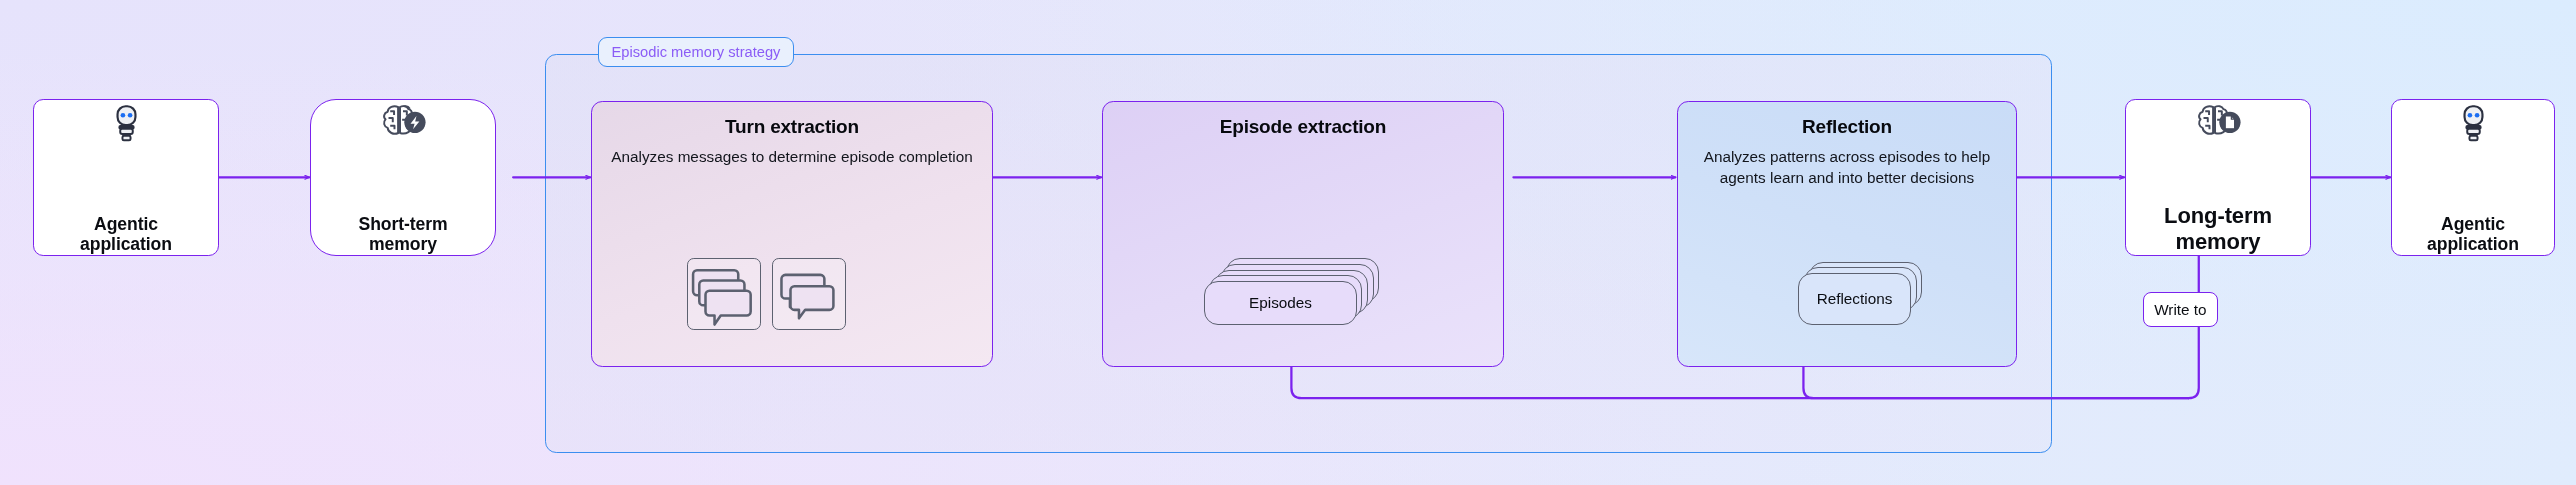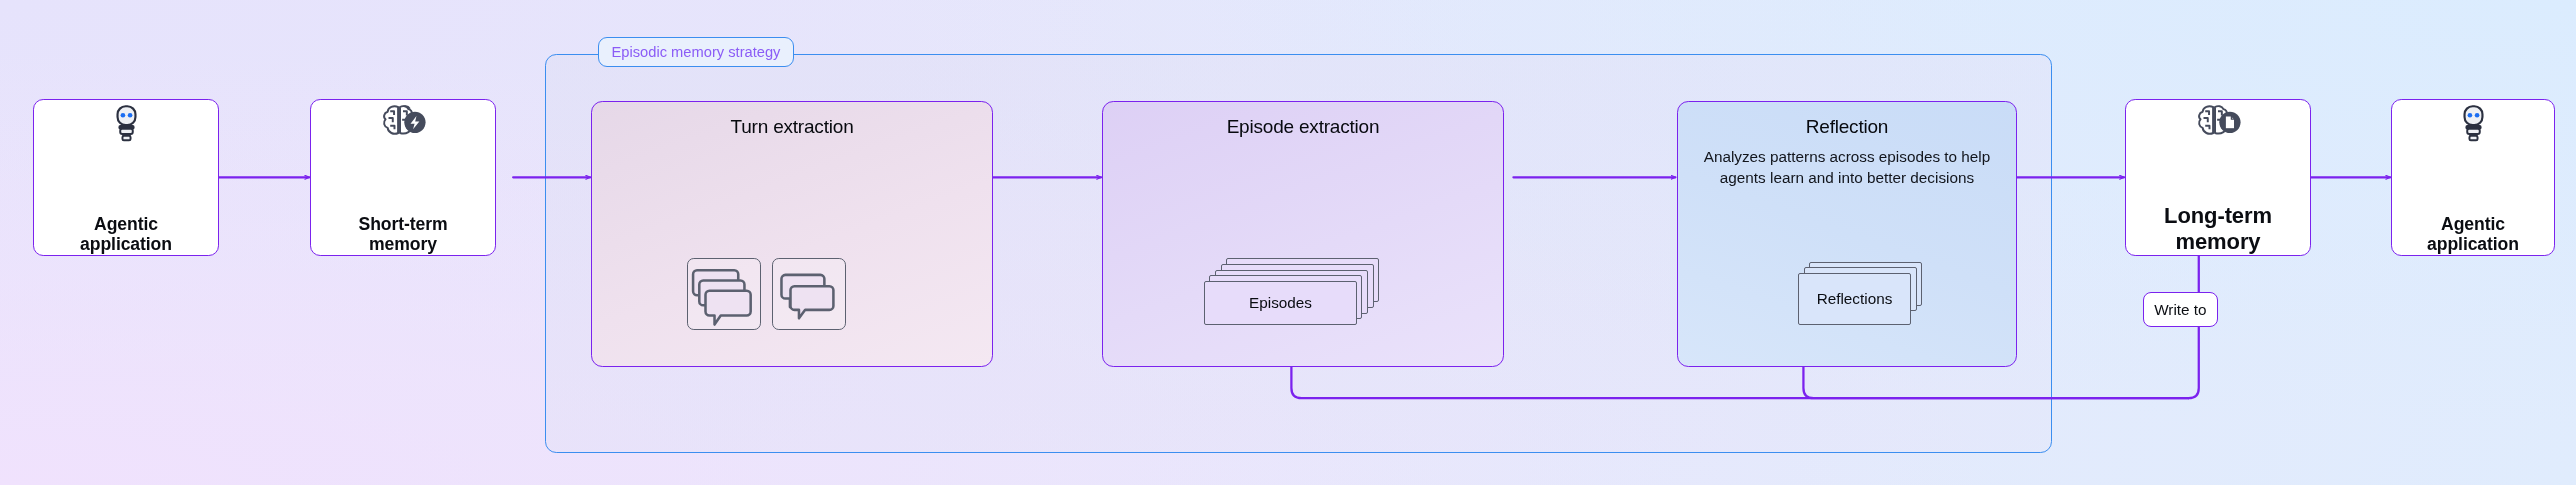--- a/index.html
+++ b/index.html
@@ -27,21 +27,21 @@
   }
 
   
   .stage-card{
     position:absolute;box-sizing:border-box;
     border:1.7px solid #7b22ee;border-radius:11.3px;
     display:flex;flex-direction:column;align-items:center;
     padding-top:13.6px;
   }
   .stage-card .title{
-    font-size:19px;font-weight:normal;color:#07090e;text-align:center;
+    font-size:19px;font-weight:bold;color:#07090e;text-align:center;
     letter-spacing:-0.2px;
   }
   .stage-card .desc{
     margin-top:8px;font-size:15.3px;color:#12151c;text-align:center;
     line-height:1.38;max-width:92%;
   }
 
   #card-turn   {background:linear-gradient(160deg,#e6d8e8 0%,#efe1ee 55%,#f4e8f2 100%);}
   #card-episode{background:linear-gradient(160deg,#ddd0f5 0%,#e4daf8 55%,#eae2fb 100%);}
   #card-reflect{background:linear-gradient(200deg,#c9dcf7 0%,#cfe0f8 50%,#d7e6fa 100%);}
@@ -68,21 +68,21 @@
     font-size:15.3px;color:#0b0d12;padding:0 10.2px;white-space:nowrap;
   }
 
   
   .icon-tile{
     position:absolute;box-sizing:border-box;
     border:1.7px solid #5c6170;border-radius:6.8px;background:rgba(255,255,255,.18);
   }
   .stack-card{
     position:absolute;box-sizing:border-box;
-    border:1.7px solid #5c6170;border-radius:2px;
+    border:1.7px solid #5c6170;border-radius:14px;
   }
   .stack-front{
     display:flex;align-items:center;justify-content:center;
     font-size:15.3px;color:#0a0c11;
   }
   #ep-front{background:#e7dcfa;}
   .ep-back{background:#e7dcfa;}
   #rf-front{background:#d9e5fa;}
   .rf-back{background:#d9e5fa;}
 
@@ -141,21 +141,21 @@
         <rect x="17" y="32" width="14" height="6" rx="2.2" fill="#eef0f4" stroke="#2b3040" stroke-width="2.2"></rect>
         <rect x="21" y="37" width="6" height="5" rx="1.5" fill="#2b3040"></rect>
         <rect x="19.5" y="40" width="9" height="5" rx="1.6" fill="#eef0f4" stroke="#2b3040" stroke-width="2.2"></rect>
       </svg>
     </span>
     <div class="nlabel" style="font-size:17.6px;">
       <span>Agentic</span><br><span>application</span>
     </div>
   </div>
 
-  <div class="node" style="left:310px;top:99px;width:186px;height:157px;">
+  <div class="node" style="left:310px;top:99px;width:186px;height:157px;border-radius:26px;">
     <span style="margin-bottom:9px;">
       <svg width="46" height="43" viewBox="0 0 54 48">
         <g fill="none" stroke="#454b5c" stroke-width="2.3" stroke-linejoin="round">
           <path d="M21.5 7 C16 4.5 9.5 7 9 12.5 C4.5 14 3.5 19 6.5 21.5 C3.5 24.5 4.5 30 9 31.5
                    C9.5 37 16 40 21.5 37.5 Z" fill="#ffffff"></path>
           <path d="M21.5 7 L21.5 37.5"></path>
           <path d="M12 12 L16.5 12 L16.5 16.5"></path>
           <path d="M10 20 L15 20 L15 25"></path>
           <path d="M12 29 L17 29 L17 33"></path>
           <path d="M26.5 7 C30 5.5 33.5 6.5 35 9"></path>
@@ -170,20 +170,21 @@
         <path d="M42.8 17.5 L35.8 26.6 L40.6 26.6 L38.8 33.2 L46.2 24 L41.3 24 Z" fill="#ffffff"></path>
       </svg>
     </span>
     <div class="nlabel" style="font-size:17.6px;">
       <span>Short-term</span><br><span>memory</span>
     </div>
   </div>
 
   <div class="stage-card" id="card-turn" style="left:591px;top:101px;width:402px;height:266px;">
     <div class="title">Turn extraction</div>
+    <div class="desc">Analyzes messages to determine episode completion</div>
 
     <div class="icon-tile" style="left:95px;top:156px;width:74px;height:72px;">
       <svg width="70" height="69" viewBox="0 0 124 122">
         <g fill="#eee2f2" stroke="#5c6170" stroke-width="4.5" stroke-linejoin="round">
           <path d="M16,20 h66 a7,7 0 0 1 7,7 v30 a7,7 0 0 1 -7,7 h-46 l-11,16 v-16 h-9 a7,7 0 0 1 -7,-7 v-30 a7,7 0 0 1 7,-7 z"></path>
           <path d="M27,38 h66 a7,7 0 0 1 7,7 v30 a7,7 0 0 1 -7,7 h-46 l-11,16 v-16 h-9 a7,7 0 0 1 -7,-7 v-30 a7,7 0 0 1 7,-7 z"></path>
           <path d="M38,56 h66 a7,7 0 0 1 7,7 v30 a7,7 0 0 1 -7,7 h-46 l-11,16 v-16 h-9 a7,7 0 0 1 -7,-7 v-30 a7,7 0 0 1 7,-7 z"></path>
         </g>
       </svg>
     </div>

